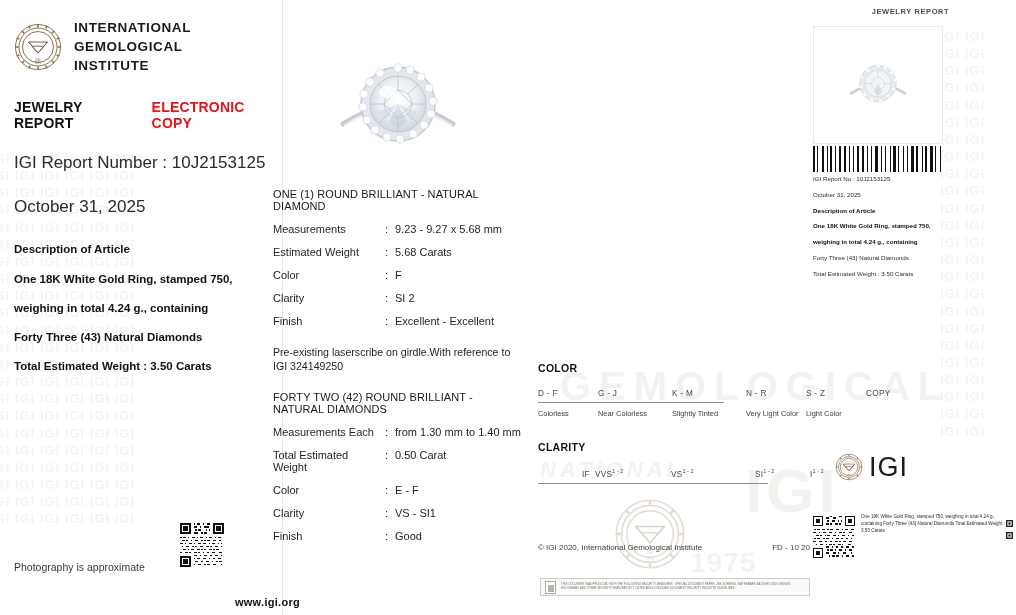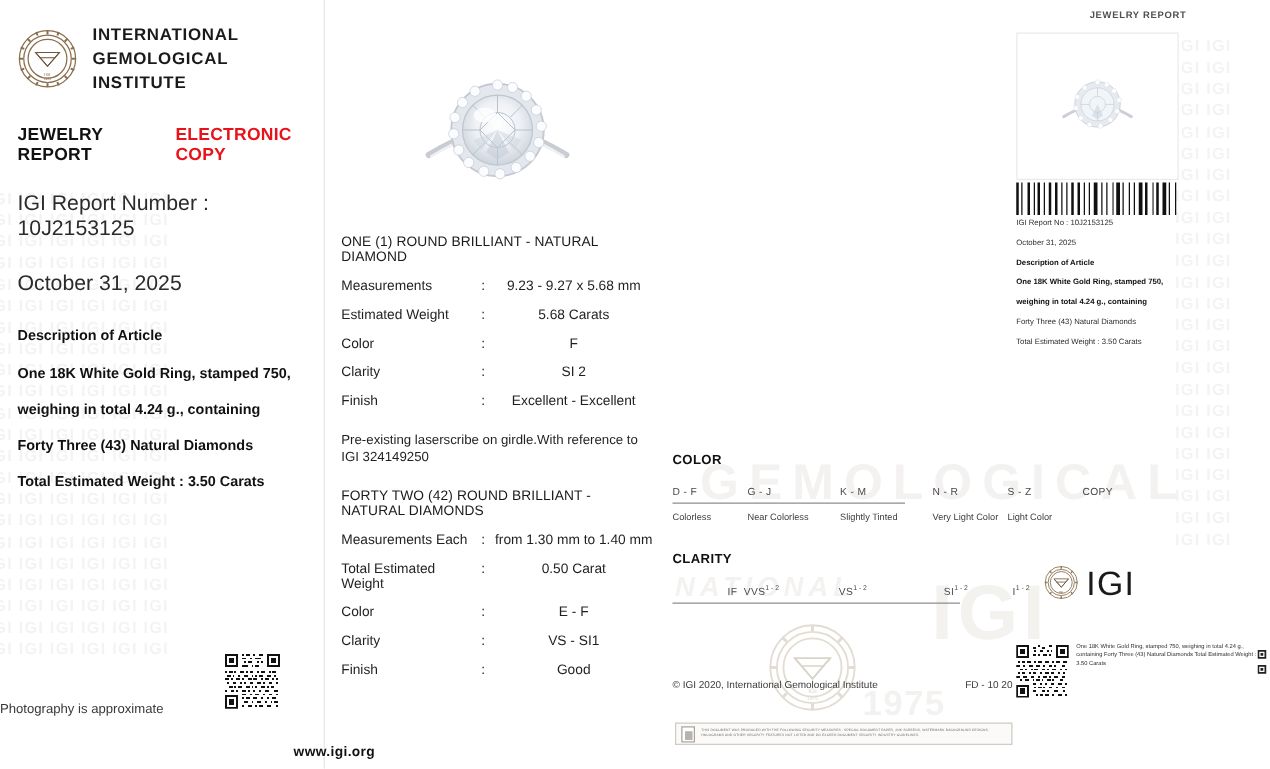--- a/index.html
+++ b/index.html
@@ -25,21 +25,21 @@
     color:#ece9e6;
     line-height:1.32;
     letter-spacing:1px;
     font-size:13px;
     white-space:pre;
     user-select:none;
   }
 
   
   .col-left {
-    position:absolute; left:0; top:0; width:260px; height:615px;
+    position:absolute; left:0; top:0; width:283px; height:615px;
     border-right:1px solid #e9e7e4;
     padding:0 14px;
   }
   .logo-row { display:flex; align-items:center; gap:12px; margin-top:18px; }
   .seal {
     width:48px; height:48px; flex:0 0 48px; position:relative;
   }
   .seal svg { display:block; }
   .logo-text {
     font-size:13.5px; font-weight:700; letter-spacing:.6px;
@@ -49,35 +49,35 @@
     display:flex; align-items:baseline; gap:26px;
     margin-top:24px;
   }
   .title-main { font-size:14px; font-weight:700; letter-spacing:.2px; color:#111; }
   .title-ecopy { font-size:14px; font-weight:700; letter-spacing:.2px; }
   .meta-line { margin-top:22px; font-size:17px; color:#2b2b2b; }
   .meta-line.second { margin-top:24px; }
   .sec-head { margin-top:26px; font-size:11.5px; font-weight:700; color:#111; }
   .desc-block { margin-top:18px; }
   .desc-block div { font-size:11.5px; font-weight:700; color:#111; margin-bottom:17px; }
-  .photo-note { position:absolute; left:0; bottom:42px; font-size:10.5px; color:#3a3a3a; }
+  .photo-note { position:absolute; left:14px; bottom:42px; font-size:10.5px; color:#3a3a3a; }
   .qr-left { position:absolute; left:180px; bottom:48px; width:44px; height:44px; }
 
   
   .col-center {
     position:absolute; left:261px; top:0; width:274px; height:521px;
     padding:0 12px;
   }
   .ring-photo { margin:52px auto 0; width:130px; height:110px; position:relative; }
   .spec-group { margin-top:14px; }
   .spec-title { font-size:11px; letter-spacing:.1px; color:#1a1a1a; margin-bottom:11px; }
   .spec-row { display:flex; font-size:11px; color:#1f1f1f; margin-bottom:11px; line-height:1.1; }
   .spec-label { width:112px; flex:0 0 112px; }
   .spec-colon { width:10px; flex:0 0 10px; }
-  .spec-value { flex:1;text-align:center; }
+  .spec-value { flex:1; }
   .note-para { font-size:10.6px; line-height:1.38; color:#1f1f1f; margin-top:19px; }
   .note-para.tight { line-height:1.3; }
 
   
   .scales { position:absolute; left:538px; top:362px; width:270px; }
   .scale-title { font-size:10.5px; font-weight:700; color:#111; letter-spacing:.3px; }
   .scale-grades { display:flex; margin-top:15px; font-size:8.2px; color:#4a4a4a; letter-spacing:.3px; }
   .scale-rule { height:1px; background:#8d8d8d; margin-top:4px; }
   .scale-descs { display:flex; margin-top:6px; font-size:7.4px; color:#3d3d3d; line-height:1.32;align-items:center; }
   .sc-cell { flex:0 0 auto; }

